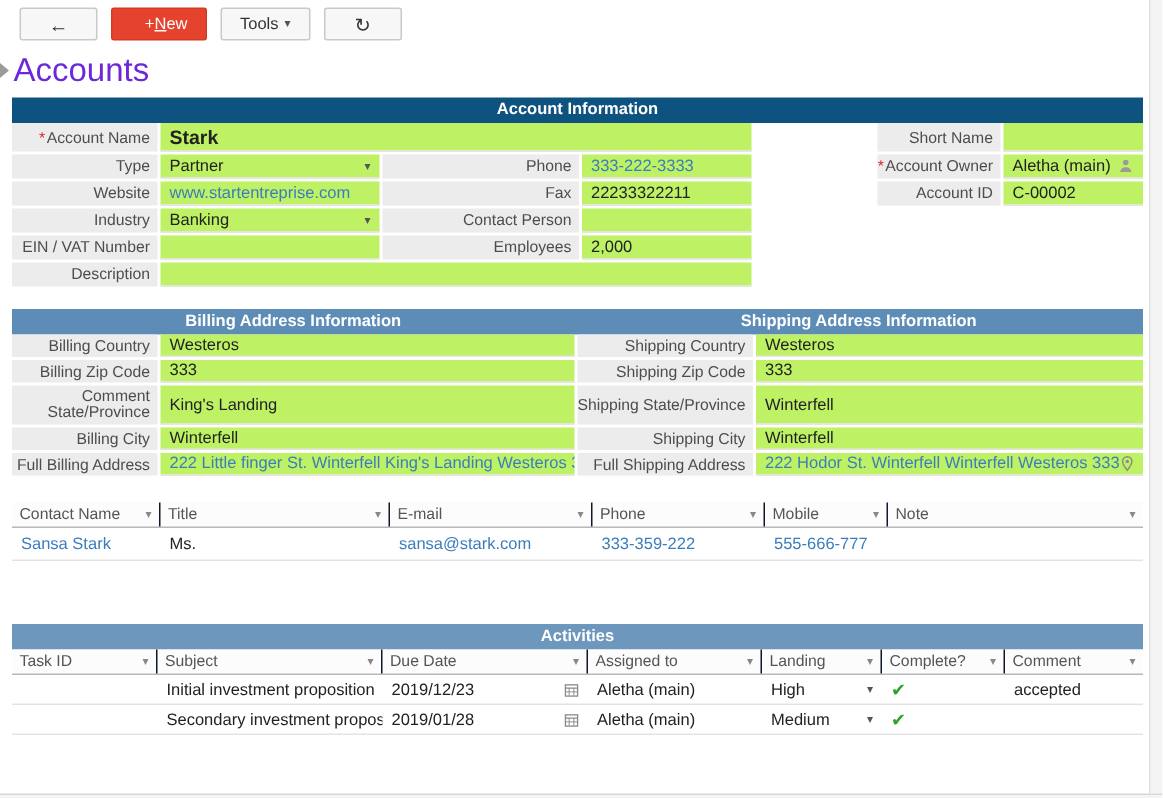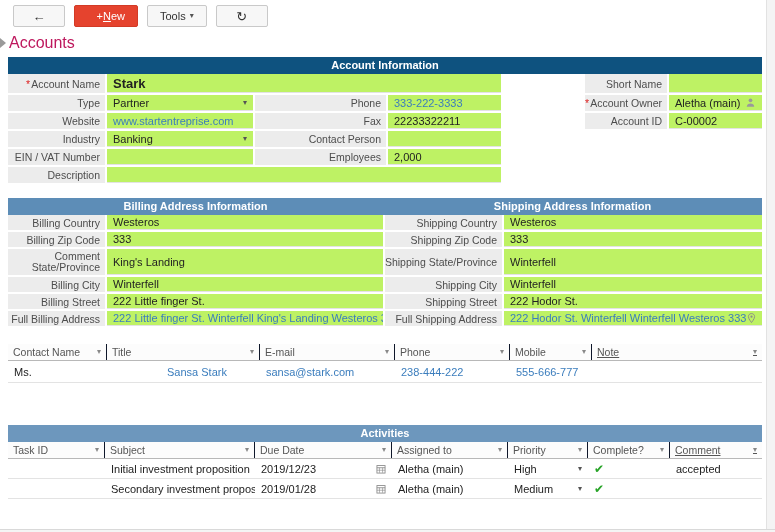--- a/index.html
+++ b/index.html
@@ -15,21 +15,21 @@
     border-radius:2px;font-size:11px;color:#333;display:inline-flex;align-items:center;
     justify-content:center;cursor:pointer;gap:4px;}
   .btn .glyph{font-size:13px;line-height:1;}
   .btn-new{background:var(--accent-red);border-color:#d23a26;color:#fff;min-width:64px;justify-content:flex-end;}
   .btn-new .ak{text-decoration:underline;}
   .caret{font-size:8px;color:#555;line-height:1;}
   
   .title-row{display:flex;align-items:center;margin:7px 0 5px 0;}
   .title-marker{width:0;height:0;border-left:6px solid #9a9a9a;border-top:5px solid transparent;
     border-bottom:5px solid transparent;margin-right:3px;}
-  h1{font-size:16px;font-weight:400;color:#be185d;}
+  h1{font-size:22px;font-weight:400;color:#6d28d9;}
   
   .content{margin-left:8px;width:754px;}
   .sec-h{height:17px;line-height:17px;text-align:center;color:#fff;font-size:11px;font-weight:bold;}
   .h-navy{background:var(--navy);}
   .h-contacts{background:var(--contacts-blue);}
   .h-steel{background:var(--steel-blue);display:flex;}
   .h-activities{background:var(--activities-blue);}
   .h-steel .half{flex:0 0 375px;}
   .h-steel .half:last-child{flex:1;}
   
@@ -47,21 +47,21 @@
   .val .spring{flex:1;}
   .val.bold{font-weight:bold;font-size:13px;}
   .w-l1{width:97px;} .w-v1{width:146px;margin-right:2px;} .w-l2{width:131px;} .w-v2{width:113px;}
   .w-vwide{width:394px;} .w-l3{width:82px;} .w-v3{width:93px;}
   .spacer{flex:1;}
   .w-bl{width:97px;} .w-bv{width:276px;margin-right:2px;} .w-sl{width:117px;} .w-sv{width:258px;}
   
   .tbl-head{display:flex;height:17px;background:#fcfcfc;border-bottom:1px solid #b8b8b8;}
   .th{display:flex;align-items:center;justify-content:space-between;font-size:10.5px;color:#555;
     padding:0 5px;border-right:1px solid #0f172a;cursor:pointer;}
-  .th:last-child{border-right:none;text-decoration:underline;}
+  .th:last-child{border-right:none;}
   .th .caret{color:#888;}
   .tbl-row{display:flex;border-bottom:1px solid #e3e3e3;align-items:center;}
   .contacts .tbl-row{height:22px;}
   .activities .tbl-row{height:20px;}
   .td{font-size:11px;padding:0 6px;display:flex;align-items:center;overflow:hidden;
     white-space:nowrap;height:100%;}
   .td.link{color:var(--link);cursor:pointer;}
   .td .spring{flex:1;}
   .check{color:var(--check-green);font-weight:bold;font-size:12px;line-height:1;}
   
@@ -204,26 +204,20 @@
       <div class="val w-sv">Winterfell</div>
     </div>
 
     <div class="addr-row">
       <div class="lbl w-bl">Billing City</div>
       <div class="val w-bv">Winterfell</div>
       <div class="lbl w-sl">Shipping City</div>
       <div class="val w-sv">Winterfell</div>
     </div>
 
-    <div class="addr-row">
-      <div class="lbl w-bl">Billing Street</div>
-      <div class="val w-bv">222 Little finger St.</div>
-      <div class="lbl w-sl">Shipping Street</div>
-      <div class="val w-sv">222 Hodor St.</div>
-    </div>
 
     <div class="addr-row">
       <div class="lbl w-bl">Full Billing Address</div>
       <div class="val link w-bv">
           <span>222 Little finger St. Winterfell King's Landing Westeros 333</span>
           <span class="spring"></span>
 
       </div>
       <div class="lbl w-sl">Full Shipping Address</div>
       <div class="val link w-sv">
@@ -260,24 +254,24 @@
       <div class="th c5">
           <span>Mobile</span>
           <span class="caret">▾</span>
         </div>
       <div class="th c6">
           <span>Note</span>
           <span class="caret">▾</span>
         </div>
     </div>
     <div class="tbl-row">
+      <div class="td link c1">Sansa Stark</div>
       <div class="td c2">Ms.</div>
-      <div class="td link c1">Sansa Stark</div>
       <div class="td link c3">sansa@stark.com</div>
-      <div class="td link c4">238-444-222</div>
+      <div class="td link c4">333-359-222</div>
       <div class="td link c5">555-666-777</div>
       <div class="td c6"></div>
     </div>
   </div>
 
   <div class="section activities mt-activities">
     <div class="sec-h h-activities">Activities</div>
     <div class="tbl-head">
       <div class="th a1">
           <span>Task ID</span>
@@ -289,21 +283,21 @@
         </div>
       <div class="th a3">
           <span>Due Date</span>
           <span class="caret">▾</span>
         </div>
       <div class="th a4">
           <span>Assigned to</span>
           <span class="caret">▾</span>
         </div>
       <div class="th a5">
-          <span>Priority</span>
+          <span>Landing</span>
           <span class="caret">▾</span>
         </div>
       <div class="th a6">
           <span>Complete?</span>
           <span class="caret">▾</span>
         </div>
       <div class="th a7">
           <span>Comment</span>
           <span class="caret">▾</span>
         </div>

